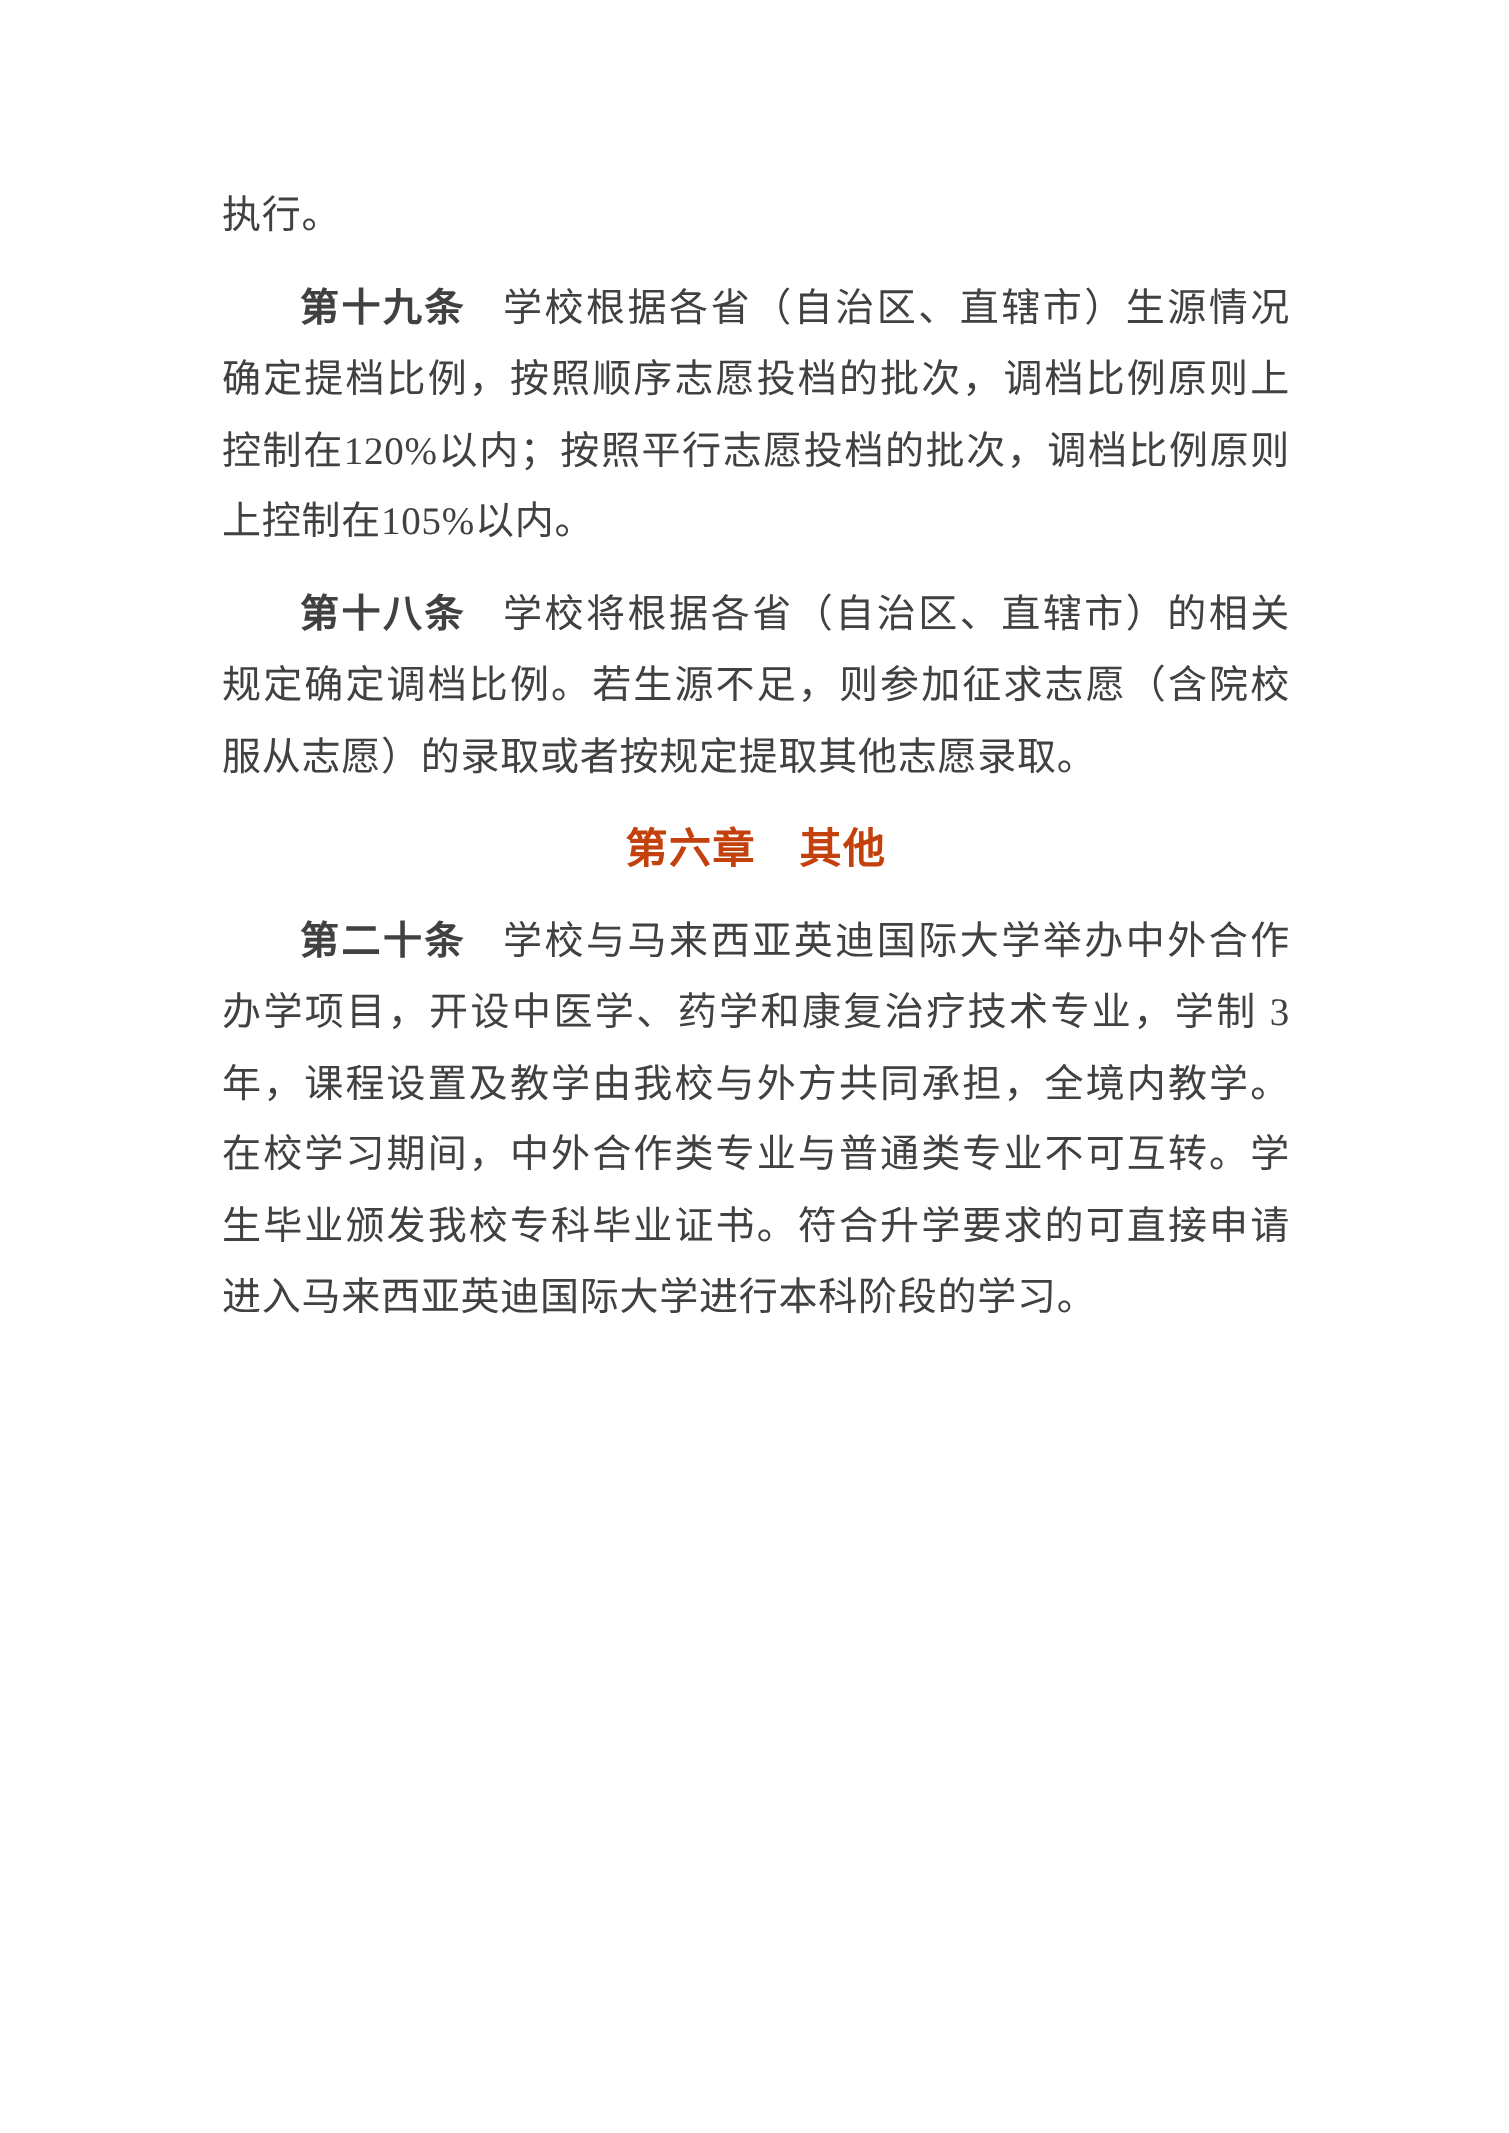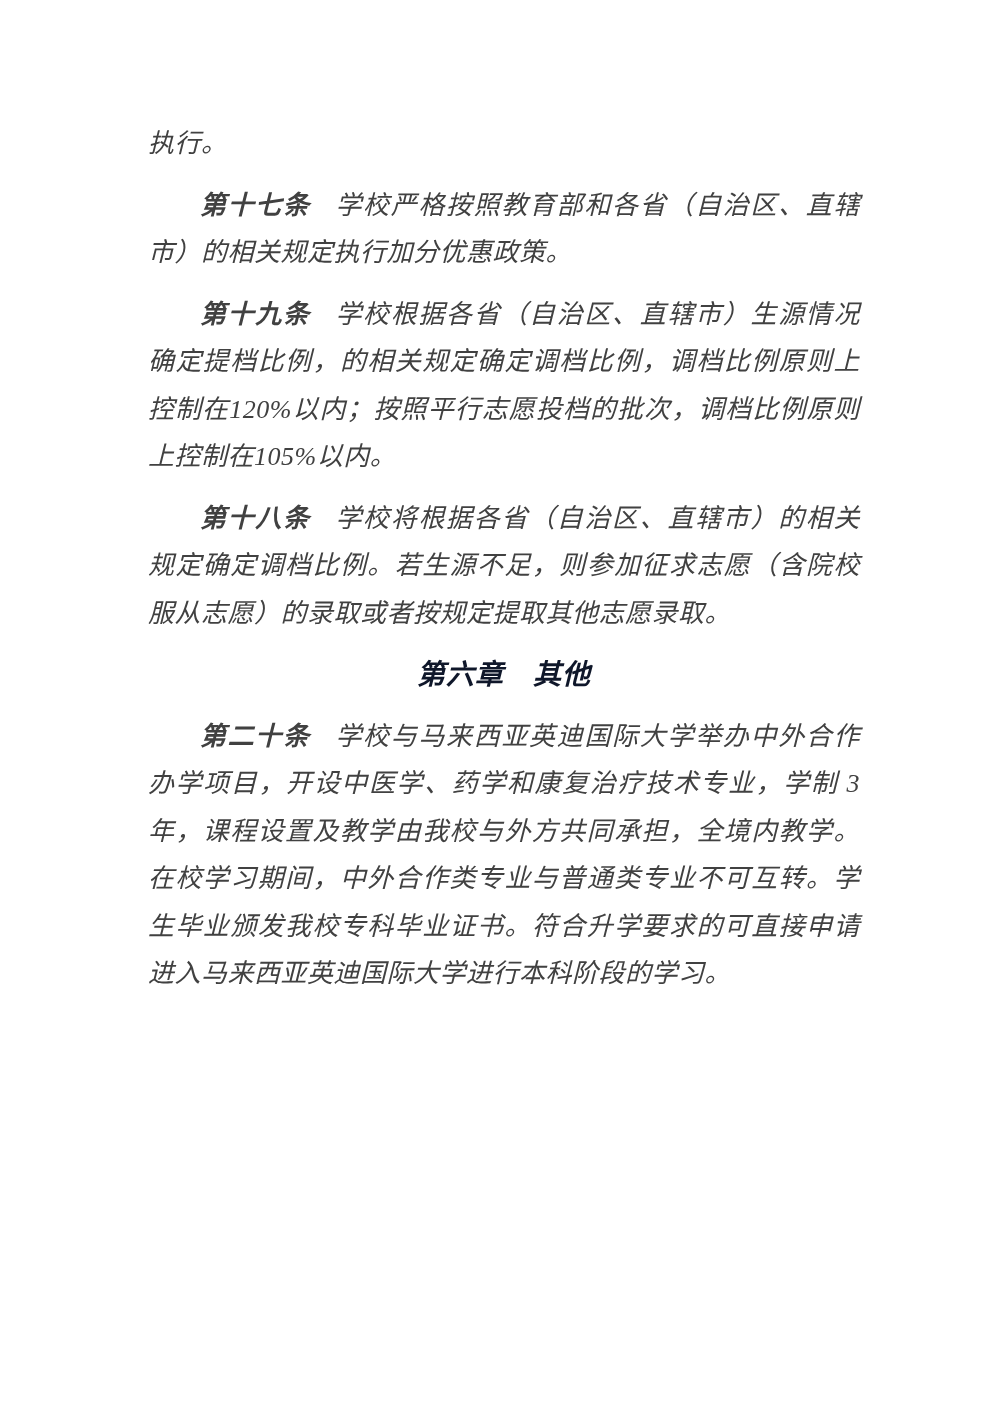--- a/index.html
+++ b/index.html
@@ -6,21 +6,20 @@
     margin: 0;
     padding: 0;
     background: #ffffff;
   }
   .page {
     position: relative;
     width: 1004px;
     height: 1422px;
     background: #ffffff;
     overflow: hidden;
-    font-style: italic;
   }
   .doc {
     position: absolute;
     left: 148px;
     top: 120px;
     width: 712px;
     font-family: "Liberation Serif", "DejaVu Serif", serif;
     font-size: 26px;
     line-height: 47.5px;
     letter-spacing: 0.5px;
@@ -51,19 +50,18 @@
     text-indent: 0;
     letter-spacing: 1px;
   }
 </style>
 </head>
 <body>
 
 <div class="page">
   <div class="doc" style="color: rgb(65, 65, 65);">
       <p class="continuation"><span>执行。</span></p>
-      <p class="article"><span class="art-label">第十七条</span><span>学校严格按照教育部和各省（自治区、直辖市）的相关规定执行加分优惠政策。</span></p>
-      <p class="article"><span class="art-label">第十九条</span><span>学校根据各省（自治区、直辖市）生源情况确定提档比例，的相关规定确定调档比例，调档比例原则上控制在120%以内；按照平行志愿投档的批次，调档比例原则上控制在105%以内。</span></p>
+      <p class="article"><span class="art-label">第十九条</span><span>学校根据各省（自治区、直辖市）生源情况确定提档比例，按照顺序志愿投档的批次，调档比例原则上控制在120%以内；按照平行志愿投档的批次，调档比例原则上控制在105%以内。</span></p>
       <p class="article"><span class="art-label">第十八条</span><span>学校将根据各省（自治区、直辖市）的相关规定确定调档比例。若生源不足，则参加征求志愿（含院校服从志愿）的录取或者按规定提取其他志愿录取。</span></p>
-      <h2 class="chapter" style="color: #0f172a;">第六章　其他</h2>
+      <h2 class="chapter" style="color: #c2410c;">第六章　其他</h2>
       <p class="article"><span class="art-label">第二十条</span><span>学校与马来西亚英迪国际大学举办中外合作办学项目，开设中医学、药学和康复治疗技术专业，学制 3 年，课程设置及教学由我校与外方共同承担，全境内教学。在校学习期间，中外合作类专业与普通类专业不可互转。学生毕业颁发我校专科毕业证书。符合升学要求的可直接申请进入马来西亚英迪国际大学进行本科阶段的学习。</span></p>
     </div>
 </div>
 
 </body></html>

